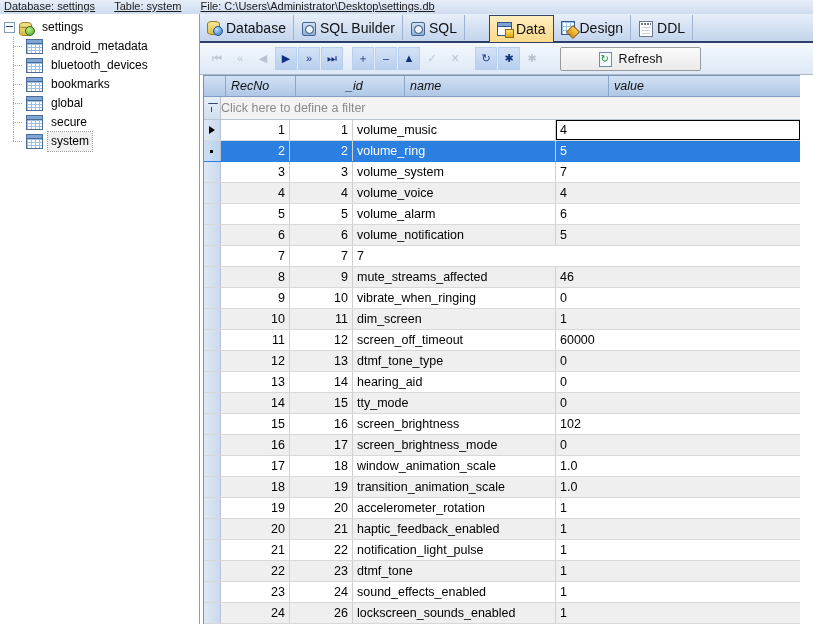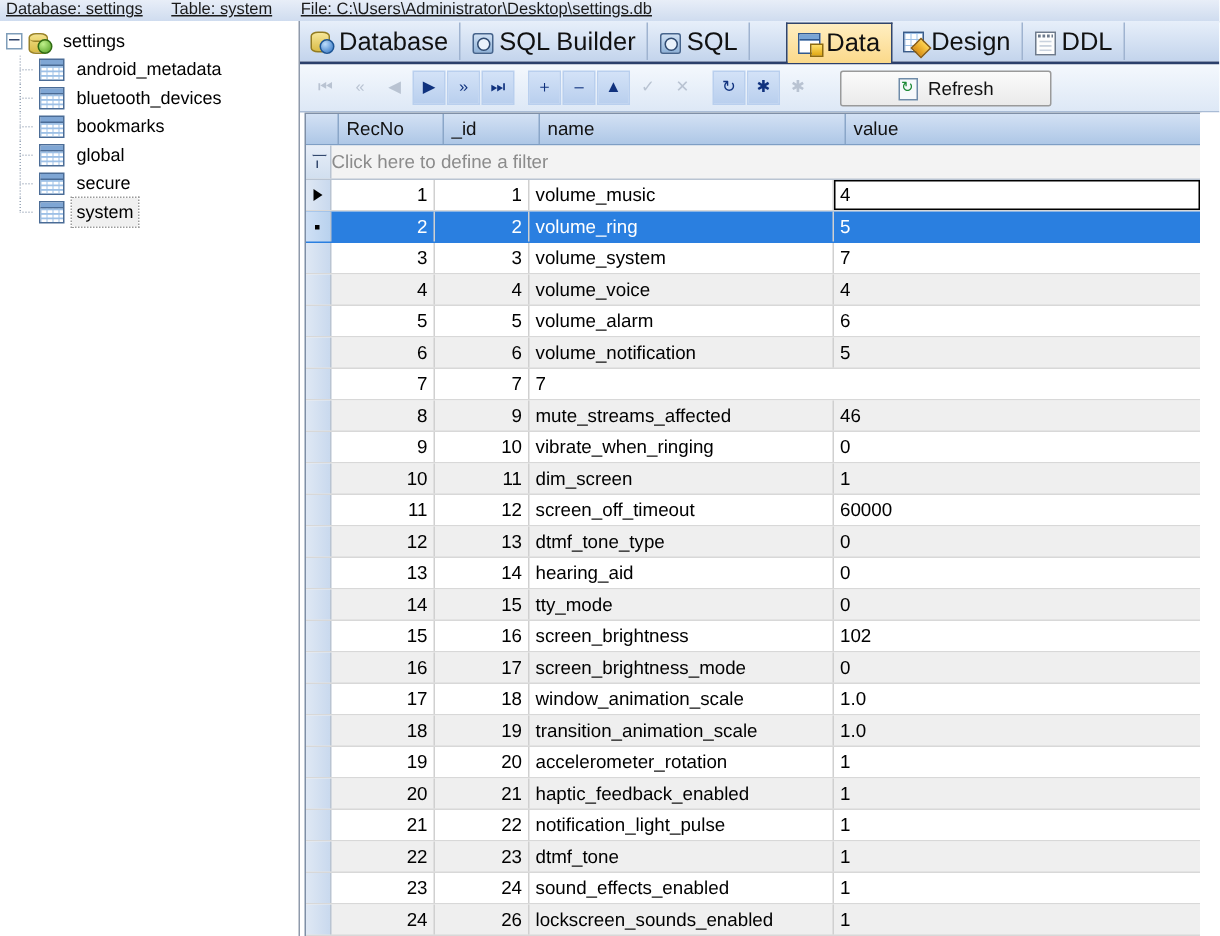--- a/index.html
+++ b/index.html
@@ -101,21 +101,21 @@
 
   
   .tabstrip{
     position:absolute;left:0;top:0;width:613px;height:27px;
     background:linear-gradient(#e7effa,#c3d4ec);
     border-bottom:2px solid #2b3f6b;
     display:flex;align-items:center;
   }
   .tab{
     height:25px;display:flex;align-items:center;gap:4px;
-    padding:0 7px;font-size:17px;color:#111;white-space:nowrap;
+    padding:0 7px;font-size:14px;color:#111;white-space:nowrap;
     border-right:1px solid #9fb3d0;position:relative;
   }
   .tab.sel{
     background:linear-gradient(#ffeec1,#fbd98a);
     border:1px solid #31456b;border-bottom:none;height:26px;
     margin-top:1px;
     margin-left:24px;
   }
   .tab .tabico{width:15px;height:14px;position:relative;flex:0 0 auto;}
   
@@ -179,21 +179,21 @@
 
   
   .grid{
     position:absolute;left:3px;top:61px;width:596px;height:555px;
     border:1px solid #7f8fa6;background:#fff;overflow:hidden;
   }
   .ghead{
     display:flex;height:20px;line-height:20px;
     background:linear-gradient(#d3e1f4,#aec7e6);
     border-bottom:1px solid #7e9ec4;
-    font-size:12.5px;color:#111;
+    font-size:12.5px;color:#111;font-style:italic;
   }
   .ghead .hc{border-right:1px solid #8aa6c8;padding-left:5px;overflow:hidden;white-space:nowrap;}
   .gfilter{
     display:flex;height:22px;line-height:22px;
     background:#f3f3f3;border-bottom:1px solid #b9c4d2;
     font-size:12.5px;color:#8b8b8b;
   }
   .gfilter .fic{
     width:16px;flex:0 0 auto;border-right:1px solid #b9c4d2;
     background:linear-gradient(#e7eef8,#d1dfef);position:relative;
@@ -354,21 +354,21 @@
             <span class="ar">↻</span>
         </span>
         <span>Refresh</span>
       </div>
     </div>
 
     <div class="grid">
       <div class="ghead" id="grid-head">
           <div class="hc" style="width: 16px; flex: 0 0 auto;"></div>
           <div class="hc" style="width: 64px; flex: 0 0 auto;">RecNo</div>
-          <div class="hc" style="width: 58px; flex: 0 0 auto;">_id</div>
+          <div class="hc" style="width: 58px; flex: 0 0 auto; margin-left: 45px;">_id</div>
           <div class="hc" style="width: 198px; flex: 0 0 auto;">name</div>
           <div class="hc" style="flex: 1 1 auto; border-right: none;">value</div>
         </div>
       <div class="gfilter">
         <div class="fic"></div>
         <div class="ftext">Click here to define a filter</div>
       </div>
       <div class="gbody" id="grid-body">
           <div class="grow cur">
             <div class="gind cur"></div>

